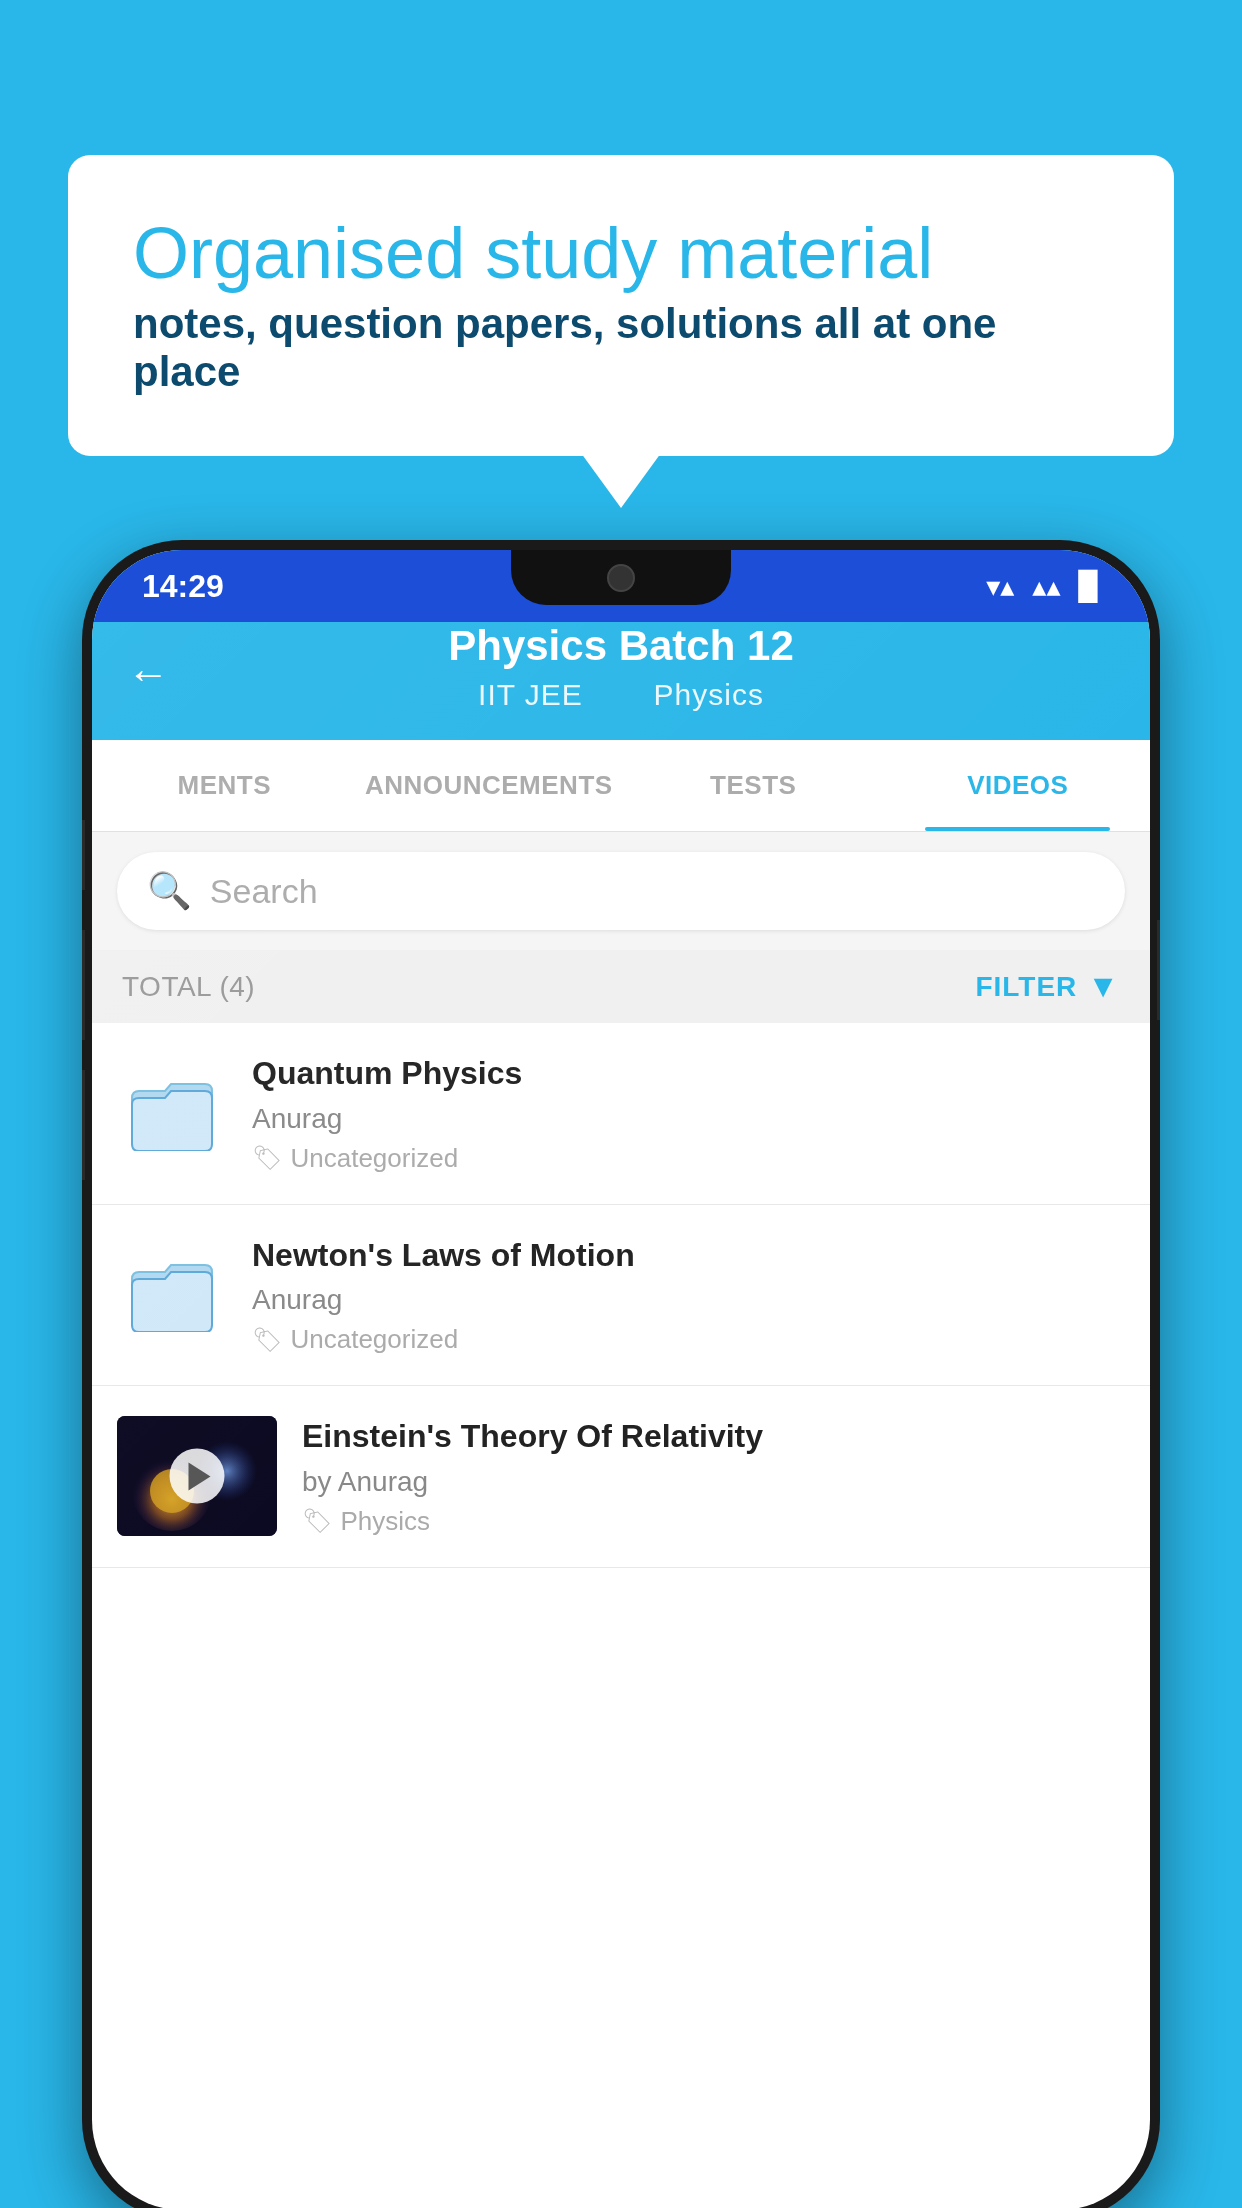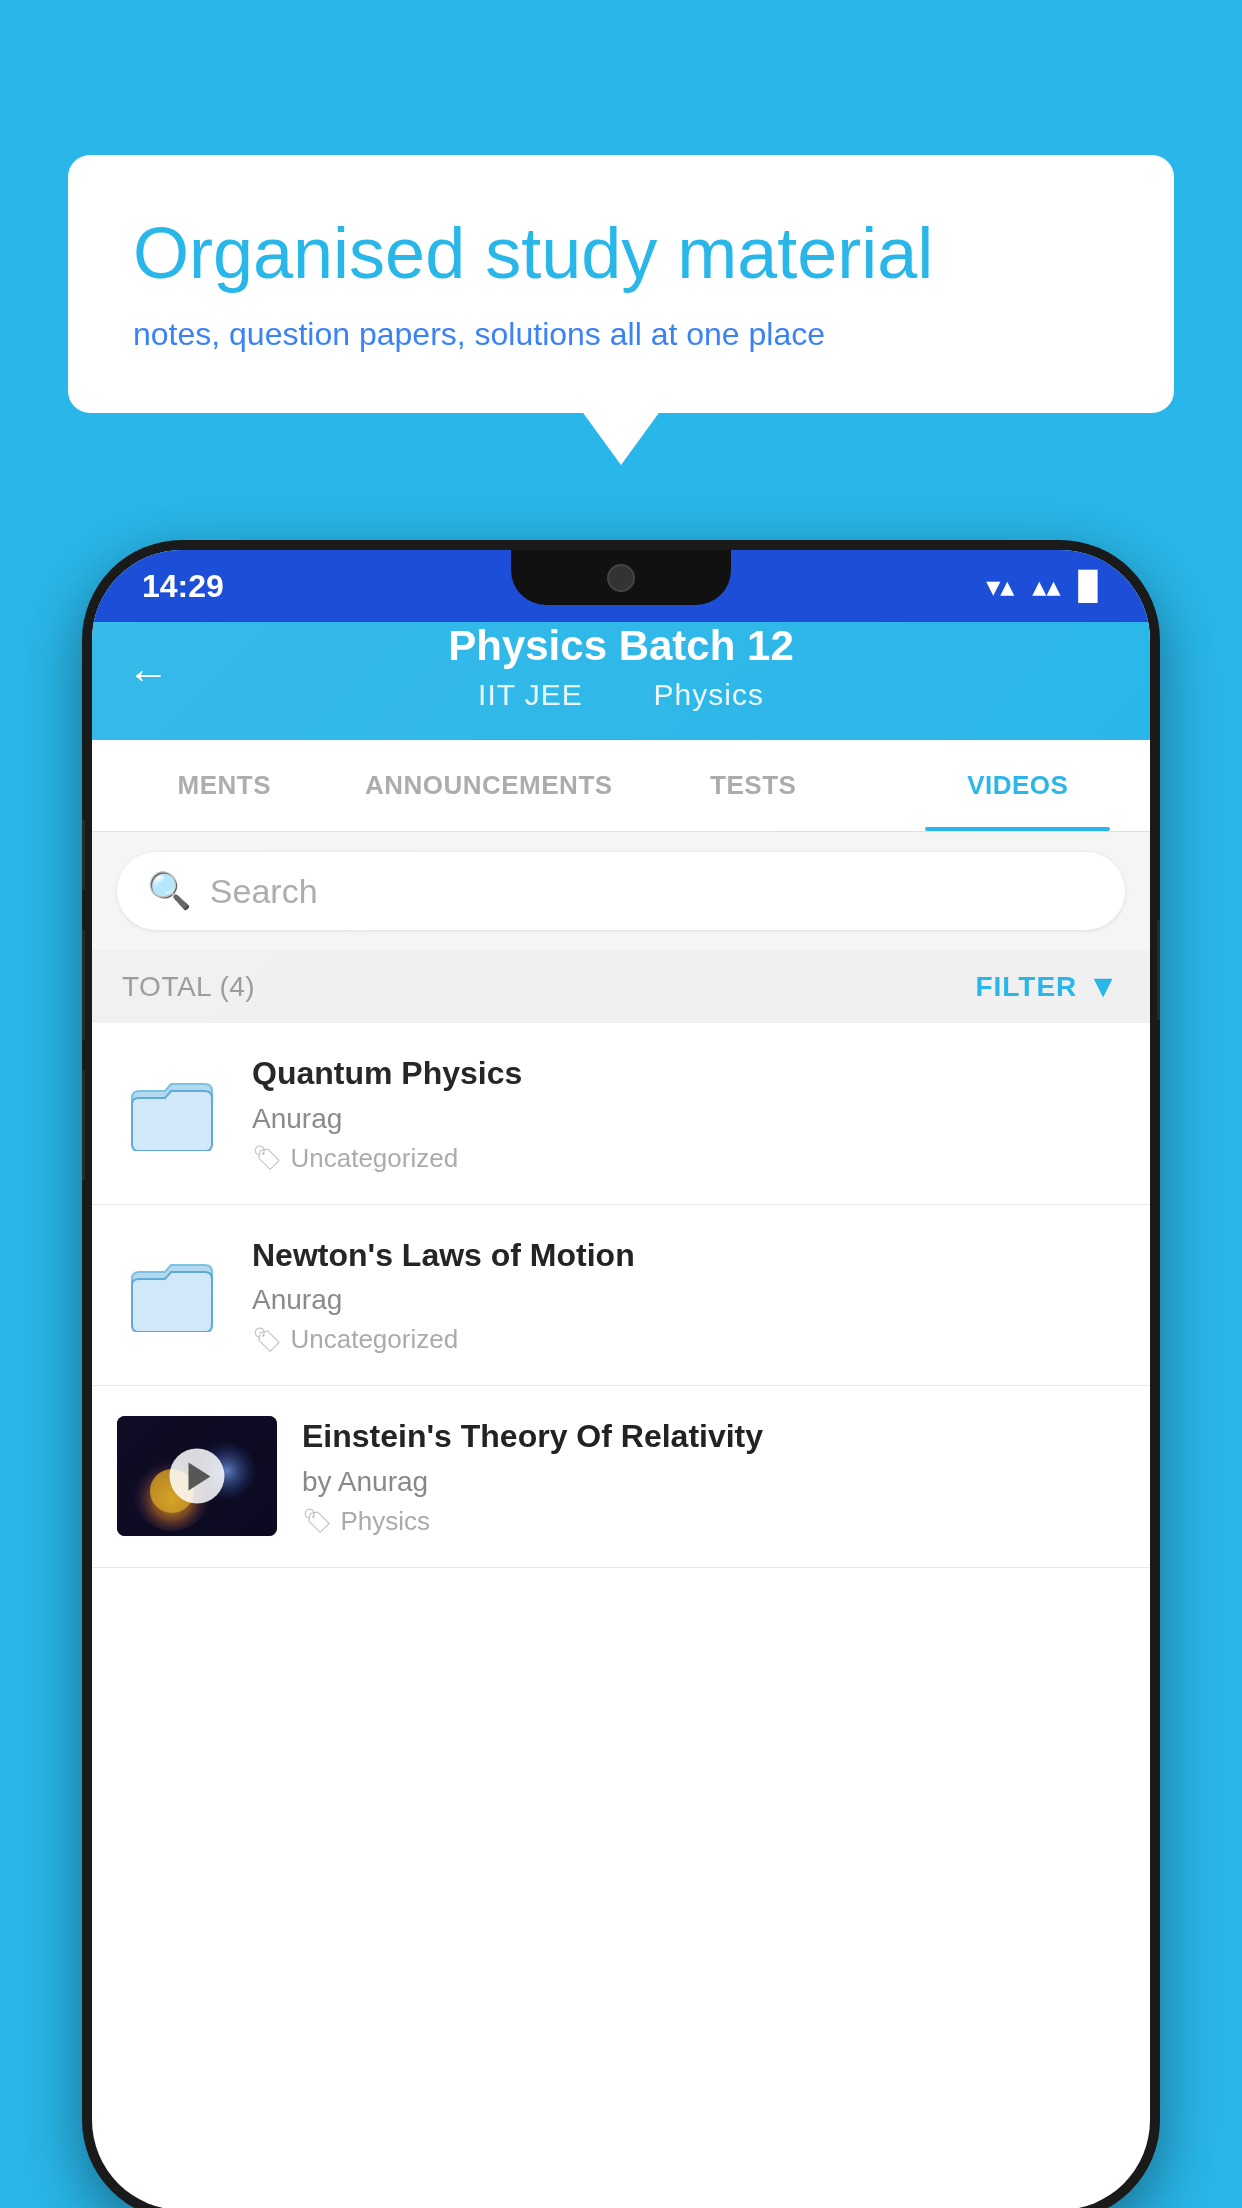--- a/index.html
+++ b/index.html
@@ -39,27 +39,27 @@
       border-left: 40px solid transparent;
       border-right: 40px solid transparent;
       border-top: 55px solid white;
     }
 
     .bubble-title {
       font-size: 72px;
       font-weight: 400;
       color: #29b6e8;
       line-height: 1.2;
-      margin-bottom: 20px;
+      margin-bottom: 4px;
     }
 
     .bubble-subtitle {
-      font-size: 32px;
-      color: #3b82f6;
-      font-weight: 400;
+      font-size: 42px;
+      color: #0c4a6e;
+      font-weight: 700;
     }
 
     
     .phone-frame {
       position: absolute;
       top: 540px;
       left: 82px;
       width: 1078px;
       height: 1680px;
       background: #1a1a1a;

